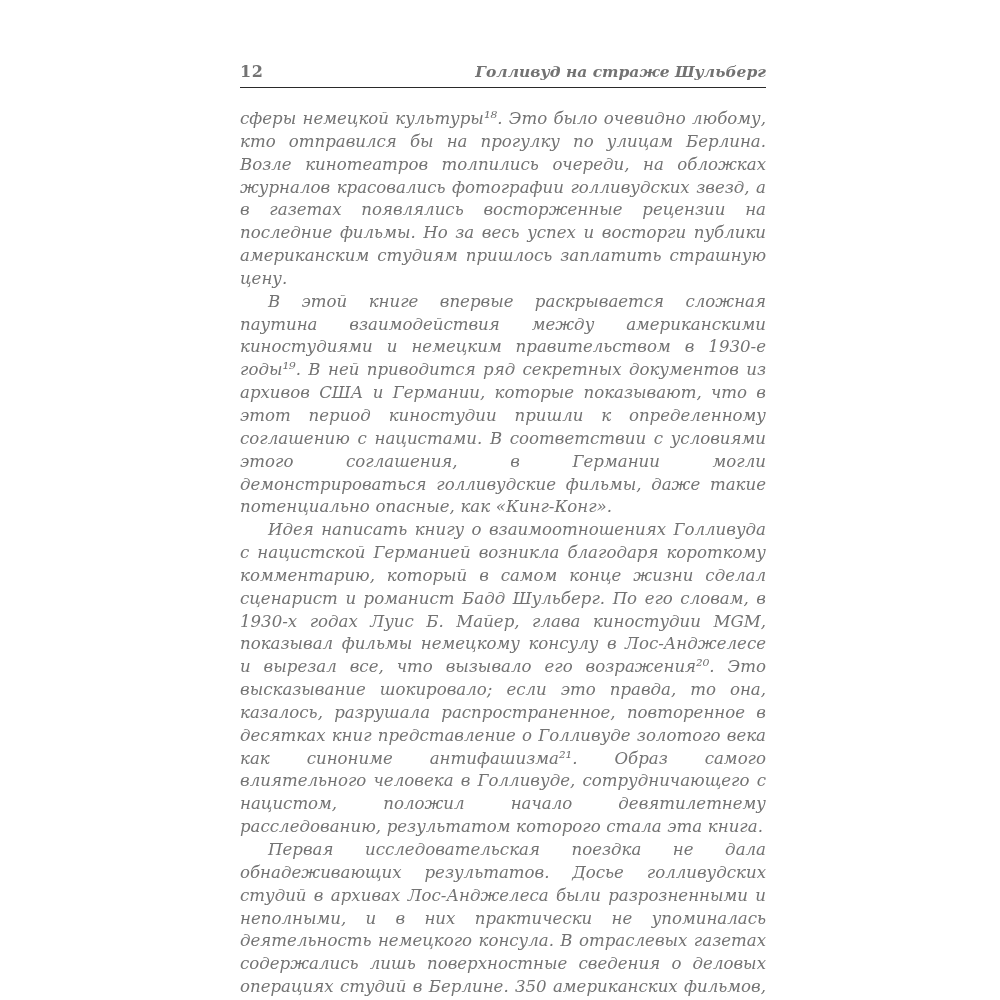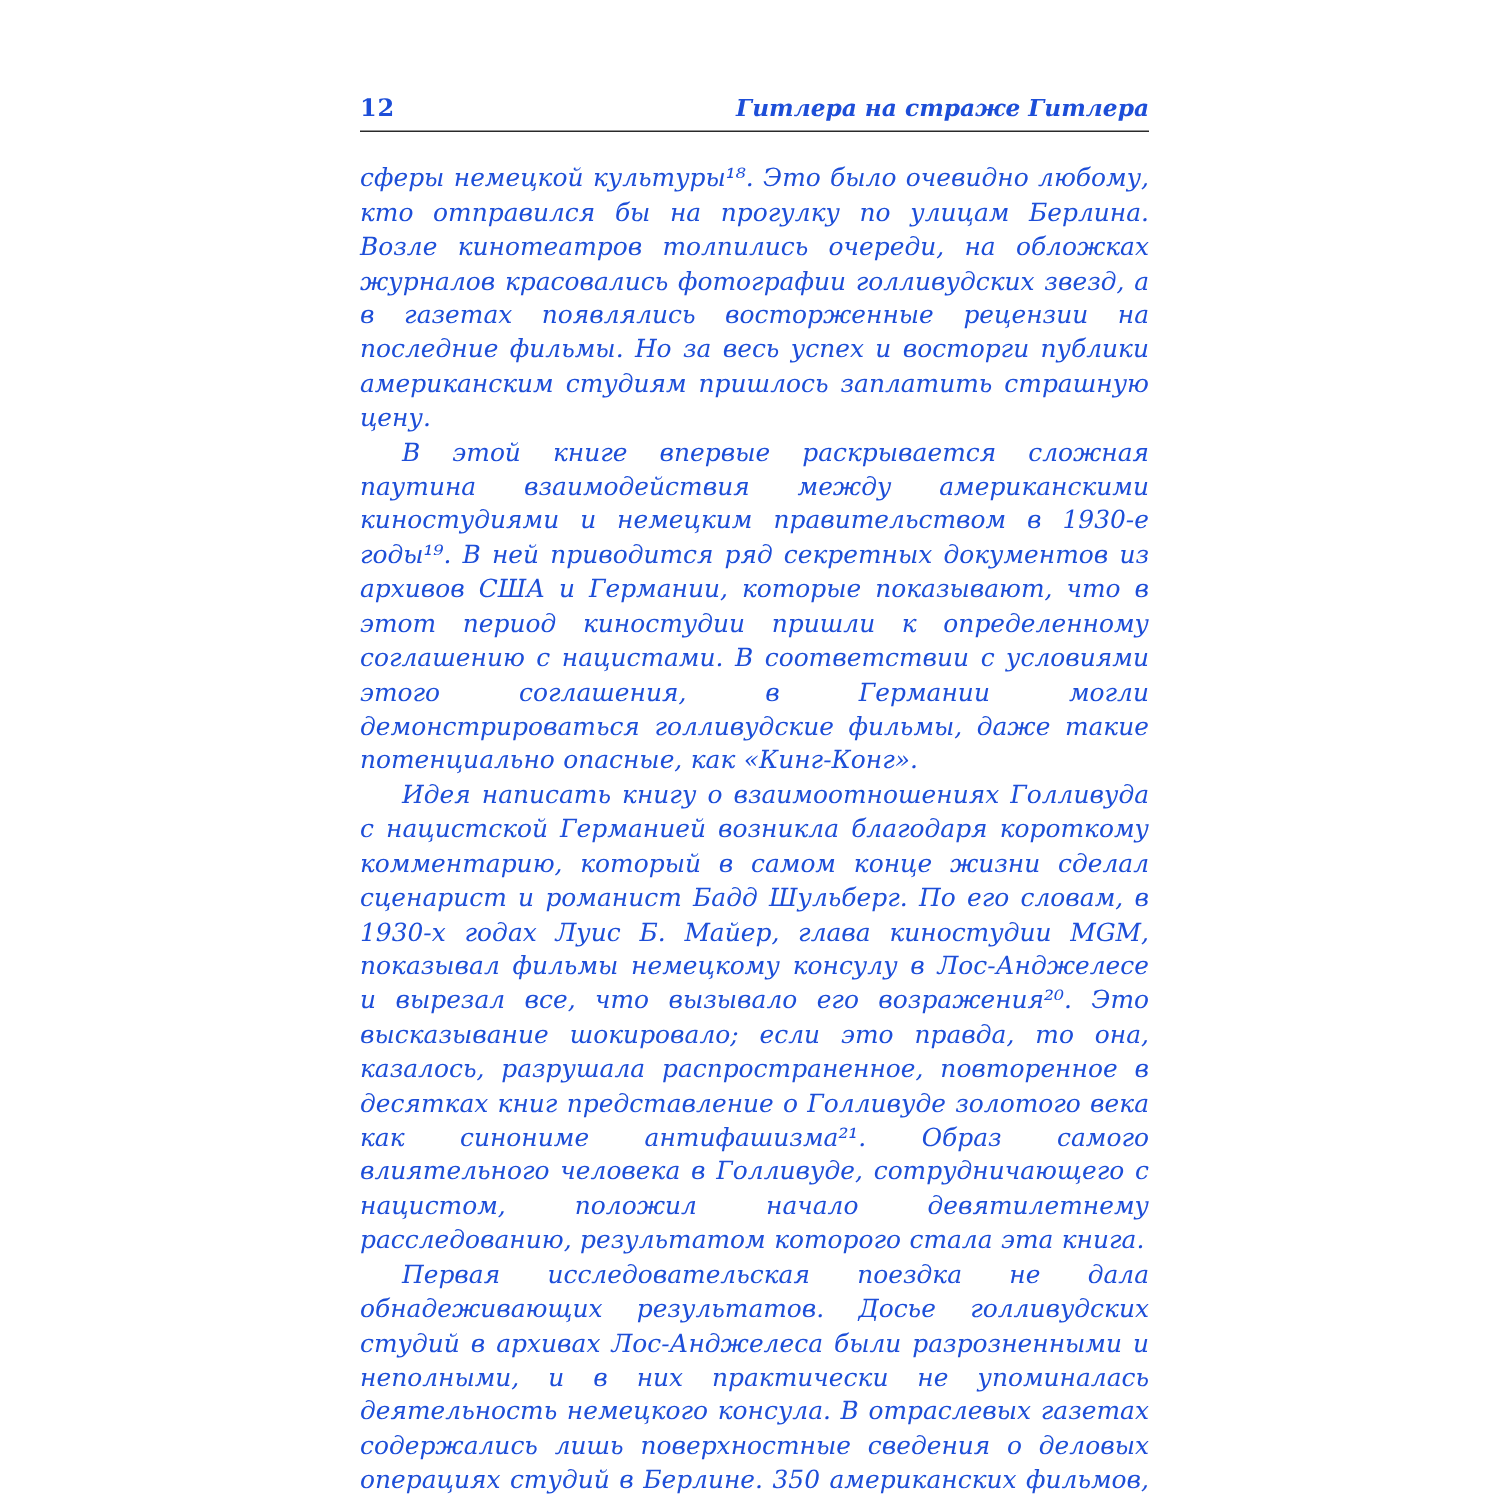--- a/index.html
+++ b/index.html
@@ -9,21 +9,21 @@
       width: 1000px;
       height: 1000px;
       overflow: hidden;
     }
     .page {
       position: relative;
       width: 1000px;
       height: 1000px;
       background: #ffffff;
       font-family: "DejaVu Serif", "Liberation Serif", serif;
-      color: #1d4ed8;
+      color: #737373;
     }
     .text-block {
       position: absolute;
       left: 240px;
       top: 62px;
       width: 526px;
     }
     .page-header {
       display: flex;
       justify-content: space-between;
@@ -57,21 +57,21 @@
     }
   </style>
 </head>
 <body>
 
 <div class="page">
   <div class="text-block">
 
     <div class="page-header">
       <span class="page-number">12</span>
-      <span class="running-title">Гитлера на страже Гитлера</span>
+      <span class="running-title">Голливуд на страже Шульберг</span>
     </div>
 
     <div class="body-text">
       <p>сферы немецкой культуры¹⁸. Это было очевидно любому, кто отправился бы на прогулку по улицам Берлина. Возле кинотеатров толпились очереди, на обложках журналов красовались фотографии голливудских звезд, а в газетах появлялись восторженные рецензии на последние фильмы. Но за весь успех и восторги публики американским студиям пришлось заплатить страшную цену.</p>
       <p class="indent">В этой книге впервые раскрывается сложная паутина взаимодействия между американскими киностудиями и немецким правительством в 1930-е годы¹⁹. В ней приводится ряд секретных документов из архивов США и Германии, которые показывают, что в этот период киностудии пришли к определенному соглашению с нацистами. В соответствии с условиями этого соглашения, в Германии могли демонстрироваться голливудские фильмы, даже такие потенциально опасные, как «Кинг-Конг».</p>
       <p class="indent">Идея написать книгу о взаимоотношениях Голливуда с нацистской Германией возникла благодаря короткому комментарию, который в самом конце жизни сделал сценарист и романист Бадд Шульберг. По его словам, в 1930-х годах Луис Б. Майер, глава киностудии MGM, показывал фильмы немецкому консулу в Лос-Анджелесе и вырезал все, что вызывало его возражения²⁰. Это высказывание шокировало; если это правда, то она, казалось, разрушала распространенное, повторенное в десятках книг представление о Голливуде золотого века как синониме антифашизма²¹. Образ самого влиятельного человека в Голливуде, сотрудничающего с нацистом, положил начало девятилетнему расследованию, результатом которого стала эта книга.</p>
       <p class="indent">Первая исследовательская поездка не дала обнадеживающих результатов. Досье голливудских студий в архивах Лос-Анджелеса были разрозненными и неполными, и в них практически не упоминалась деятельность немецкого консула. В отраслевых газетах содержались лишь поверхностные сведения о деловых операциях студий в Берлине. 350 американских фильмов, которые были разрешены или запрещены нацистами (все они были изучены), сами по себе не принесли существенных</p>
     </div>
 
   </div>

